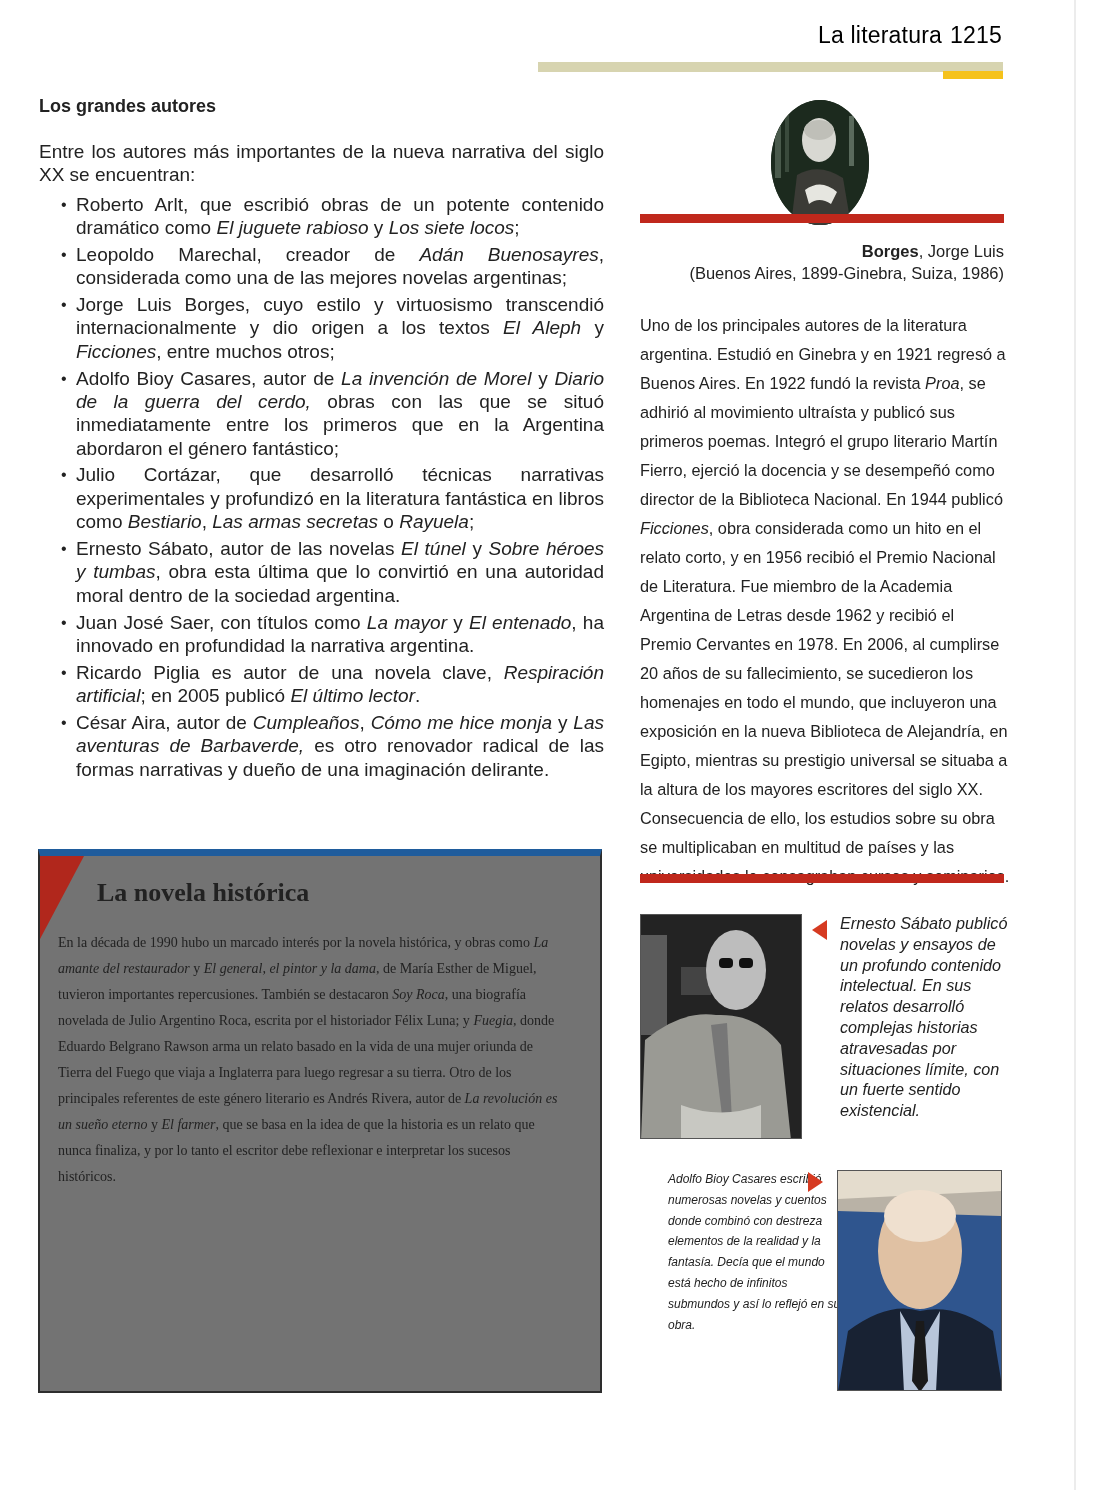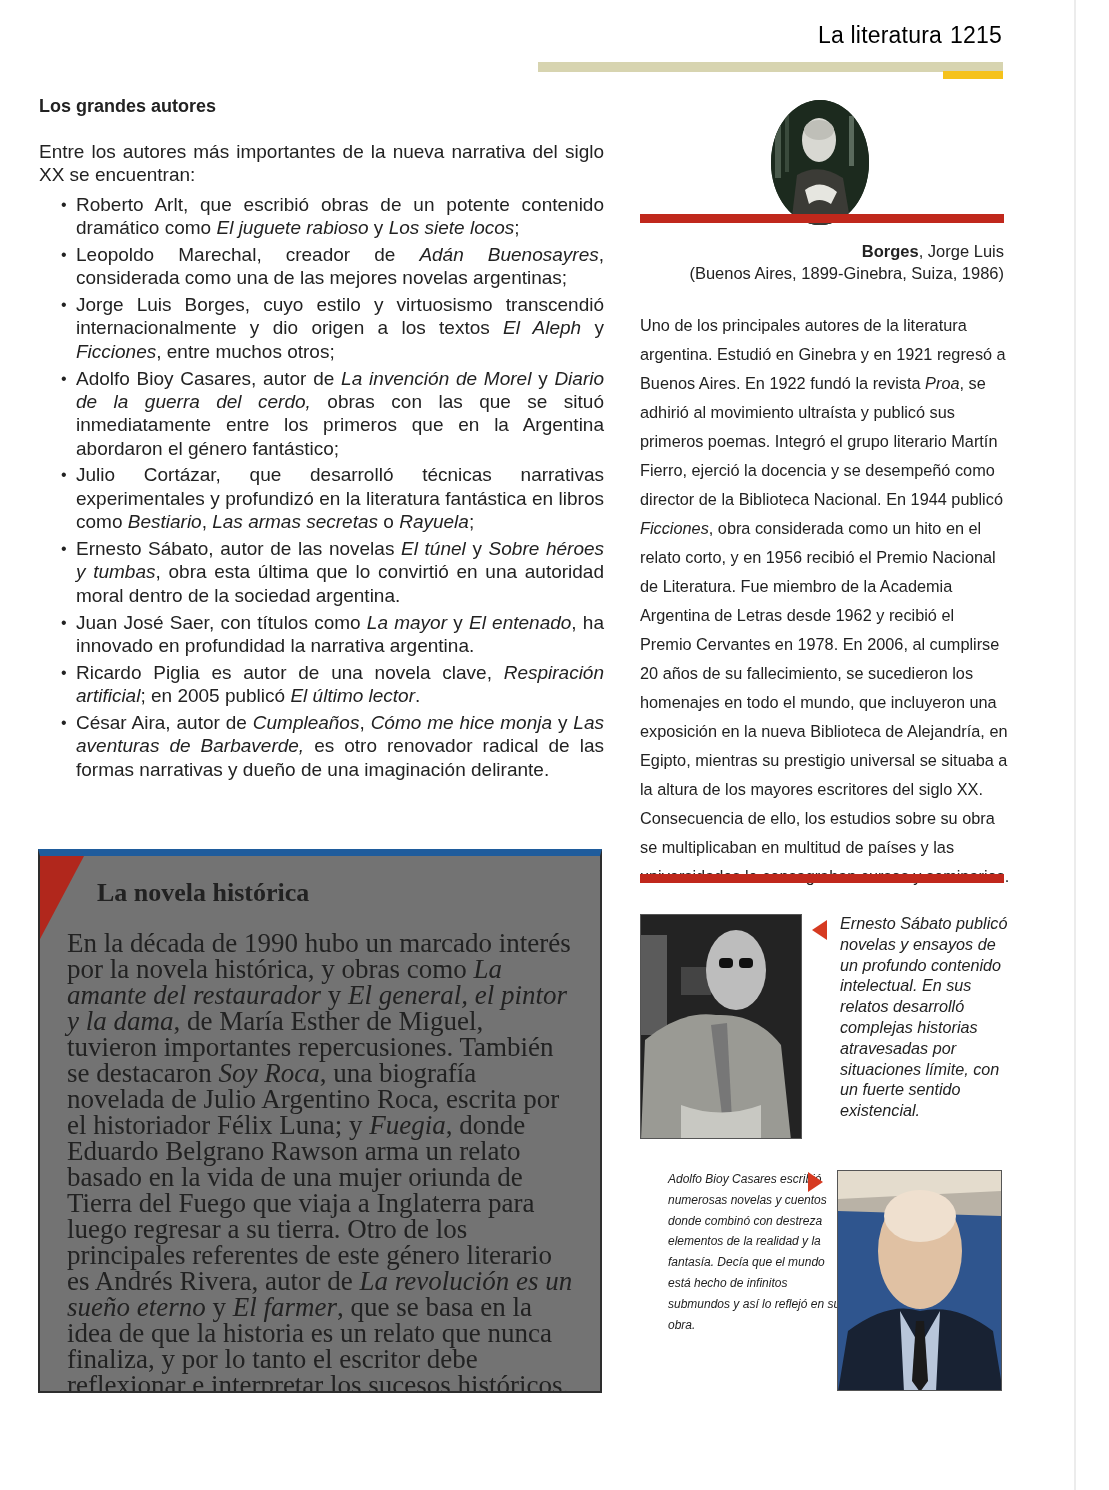--- a/index.html
+++ b/index.html
@@ -21,21 +21,21 @@
     .intro { font-size: 19px; line-height: 23.4px; text-align: justify; }
     .bullets { list-style: none; margin-left: 37px; margin-top: 6px; }
     .bullets li { position: relative; font-size: 19px; line-height: 23.4px; text-align: justify; margin-bottom: 3.3px; }
     .bullets li::before { content: "\2022"; position: absolute; left: -15px; top: 0; font-size: 16px; }
     .bullets em { font-style: italic; }
 
     
     .box { position: absolute; left: 38px; top: 849px; width: 564px; height: 544px; background: #737373; border: 2px solid #2d2d2d; border-top: 7px solid #1f5c9c; overflow: hidden; }
     .box-corner { position: absolute; left: 0; top: 0; width: 0; height: 0; border-top: 83px solid #b1271c; border-right: 44px solid transparent; }
     .box-title { position: absolute; left: 57px; top: 22px; font-family: "Liberation Serif", serif; font-weight: bold; font-size: 26px; color: #222; }
-    .box-body { position: absolute; left: 27px; top: 74px; width: 510px; font-family: "Liberation Serif", serif; font-size: 27px; line-height: 26px; color: #222; }
+    .box-body { position: absolute; left: 18px; top: 74px; width: 510px; font-family: "Liberation Serif", serif; font-size: 14px; line-height: 26px; color: #222; }
     .box-body em { font-style: italic; }
 
     
     .portrait-oval { position: absolute; left: 771px; top: 100px; width: 98px; height: 125px; border-radius: 50%; overflow: hidden; background: #1a2a1c; }
     .red-rule { position: absolute; left: 640px; width: 364px; height: 9px; background: #c0281c; }
     .caption-main { position: absolute; left: 640px; top: 240px; width: 364px; text-align: right; font-size: 16.5px; line-height: 22px; }
     .caption-main b { font-weight: bold; }
     .bio { position: absolute; left: 640px; top: 311px; width: 370px; font-size: 16.3px; line-height: 29px; color: #222; }
     .bio em { font-style: italic; }
 

